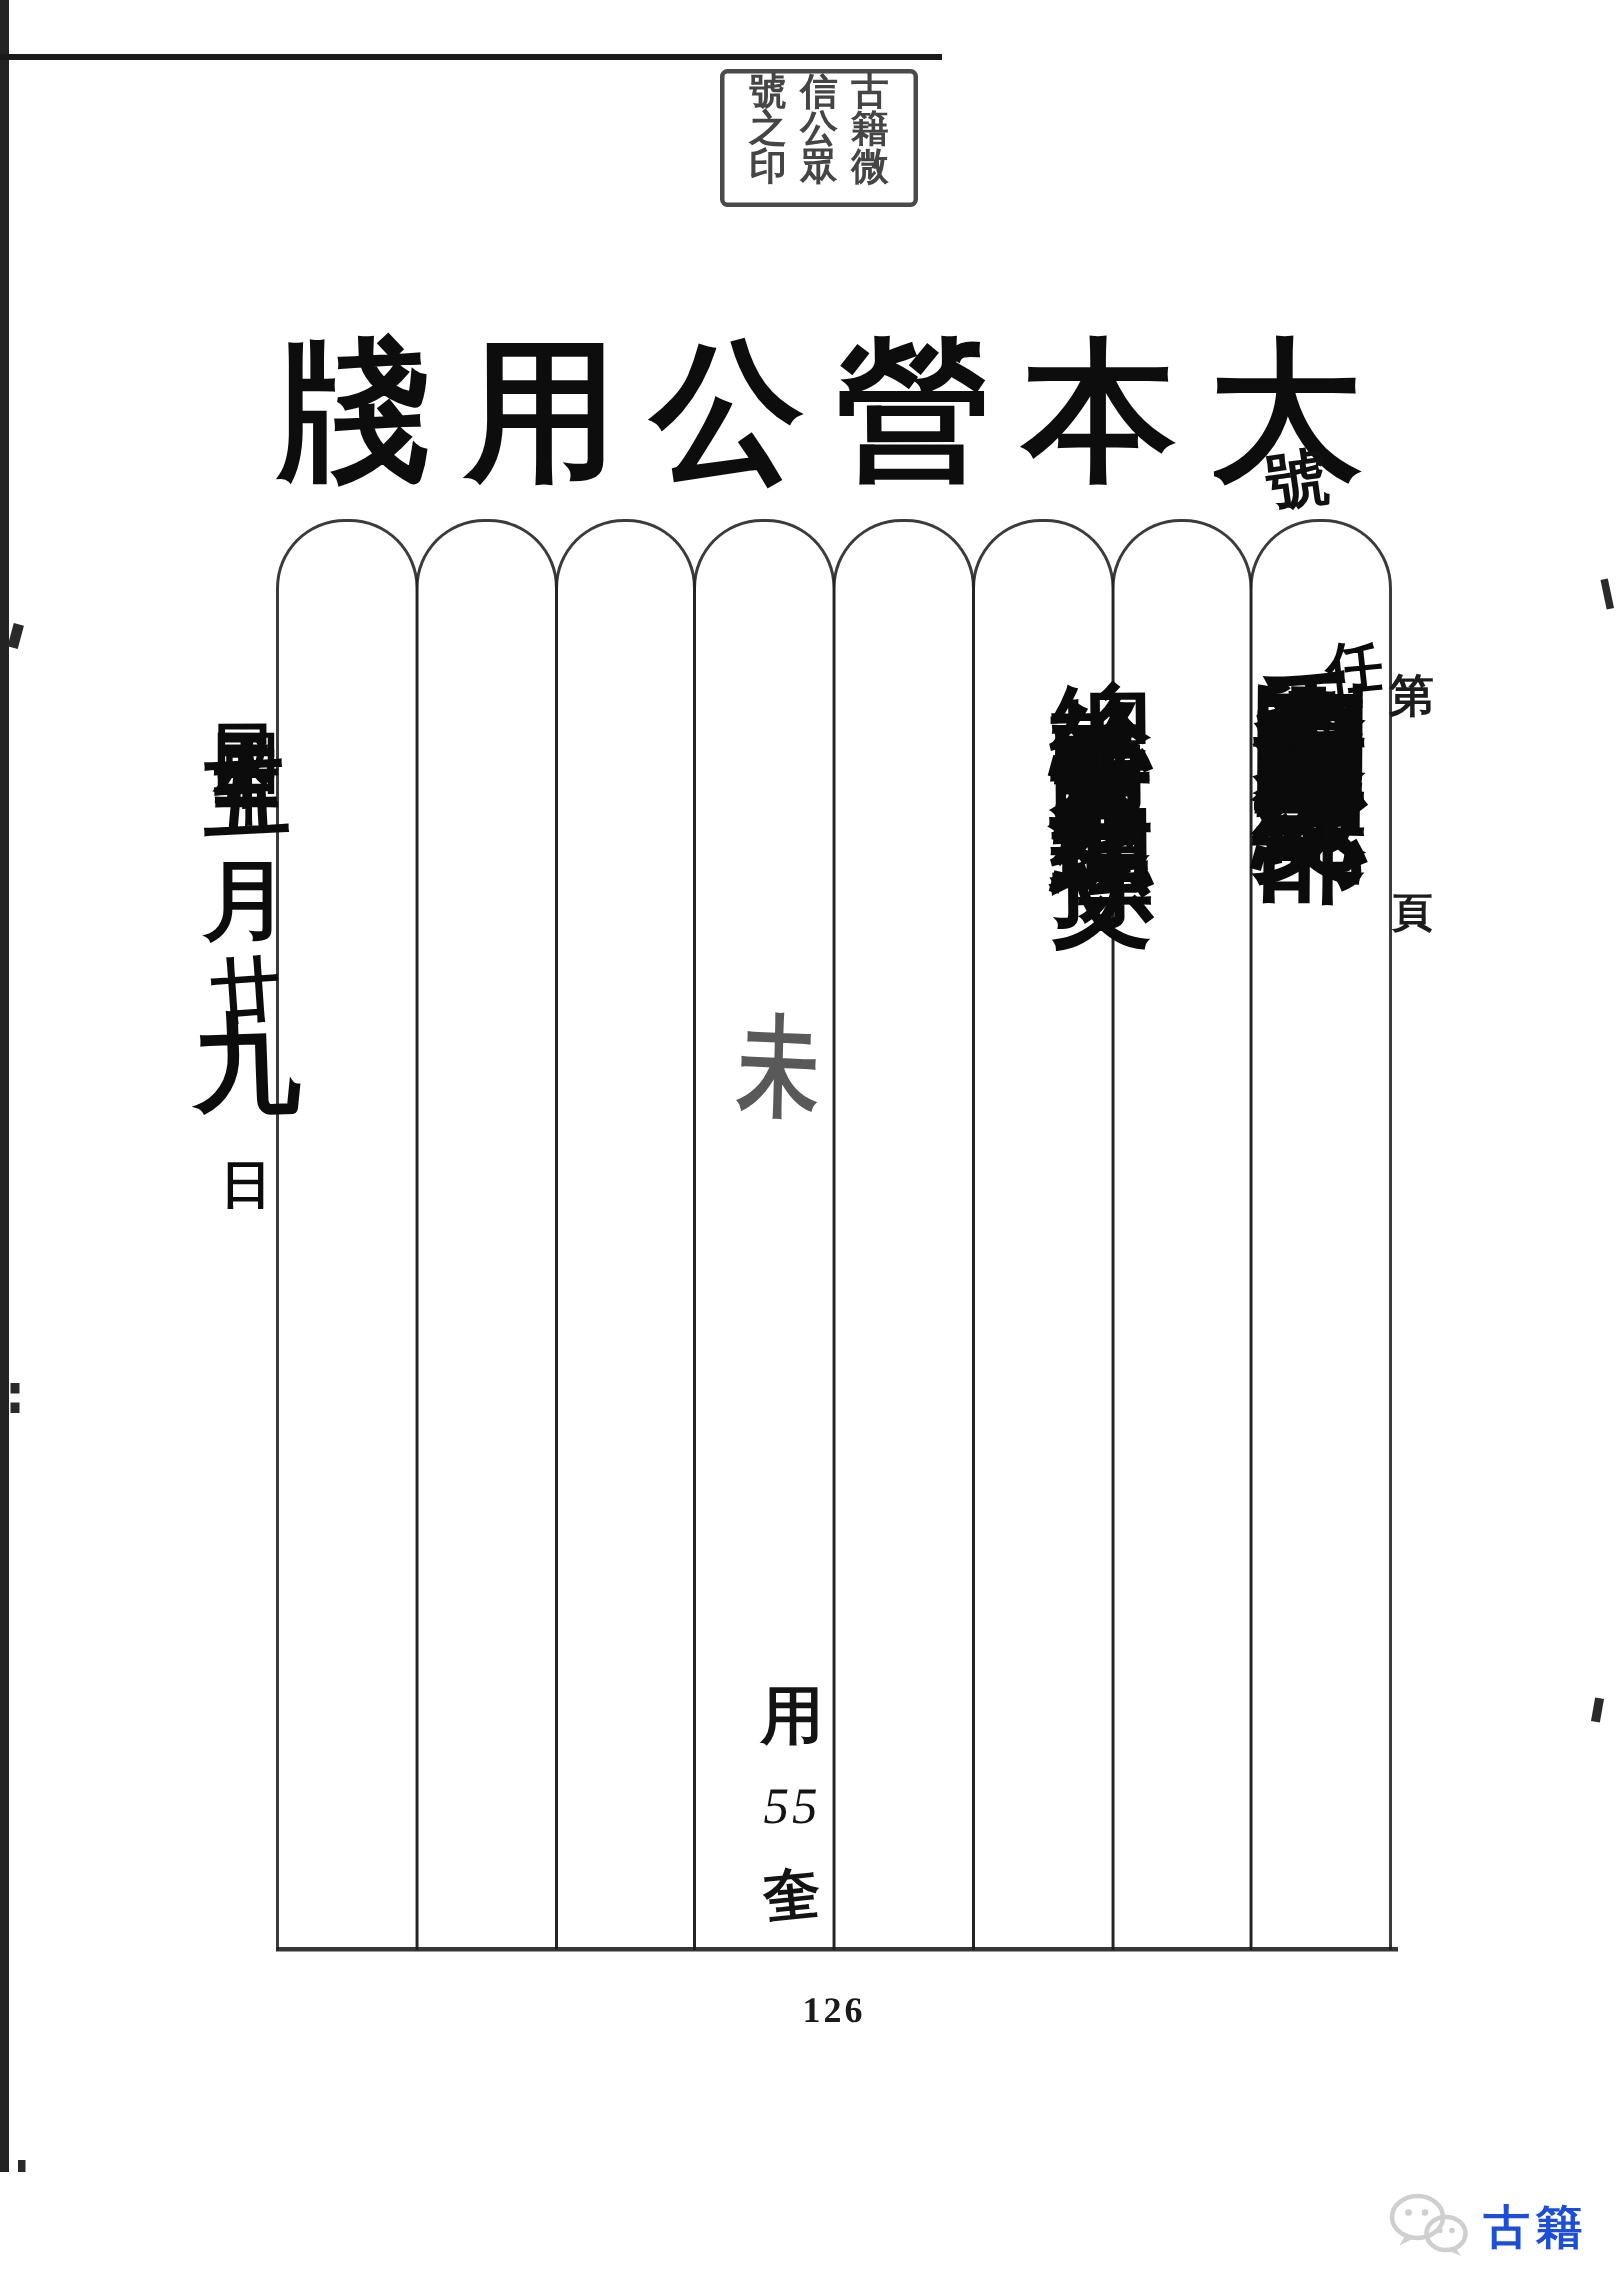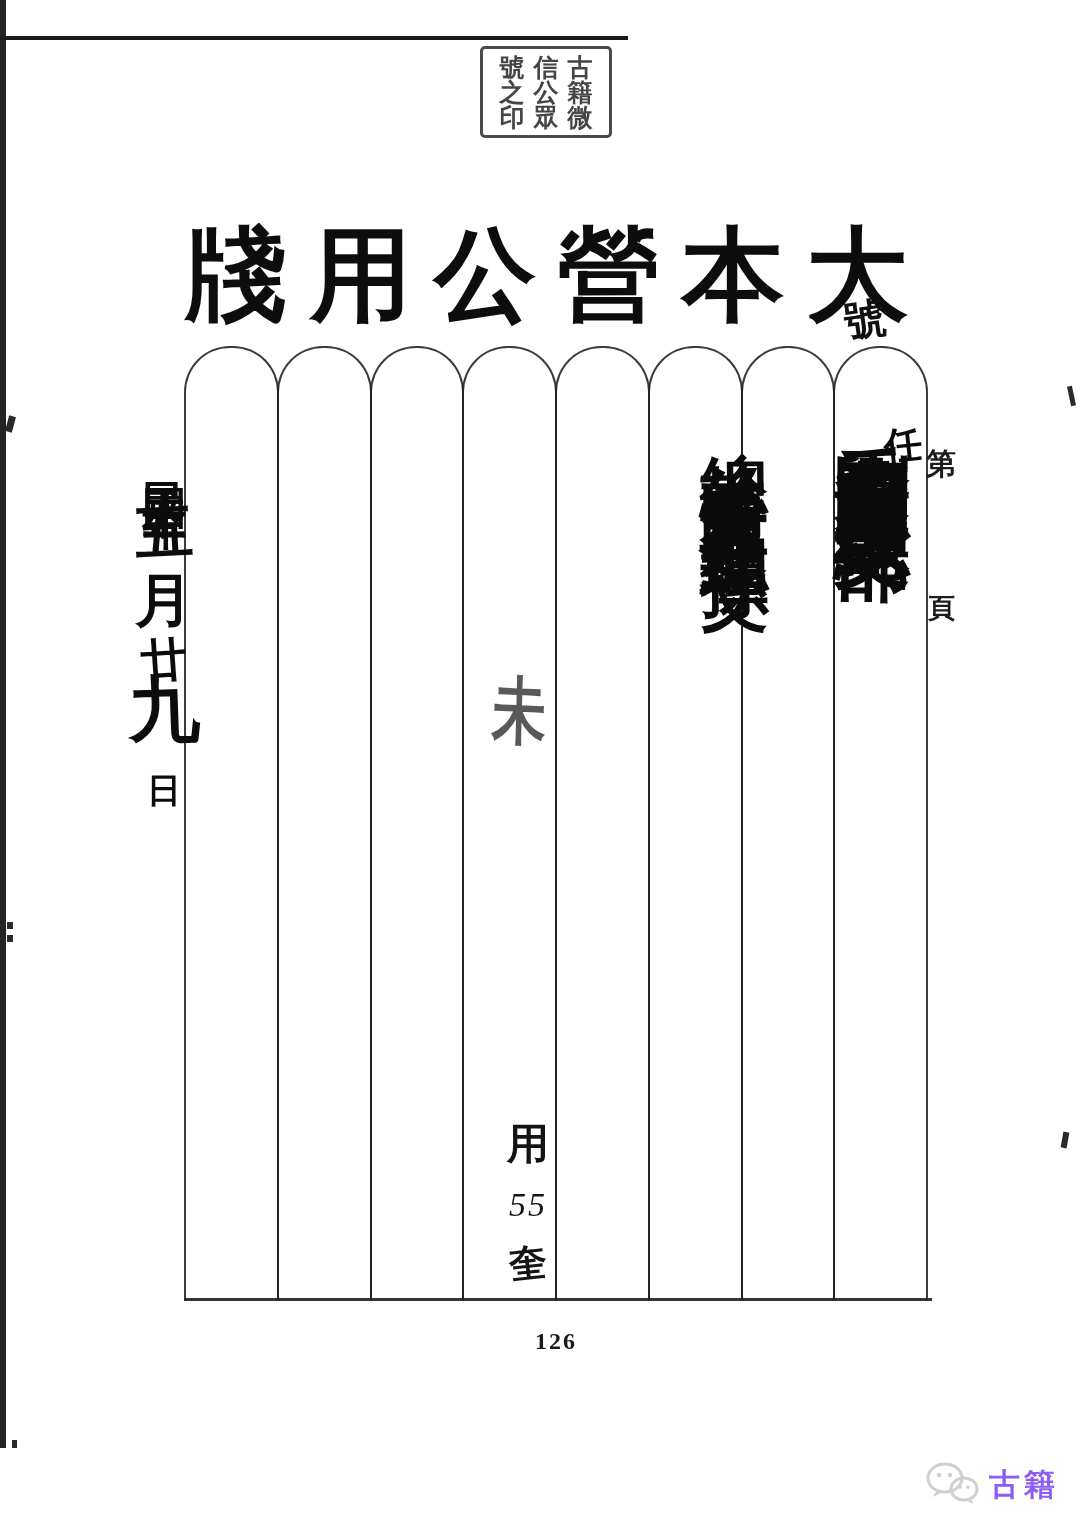--- a/index.html
+++ b/index.html
@@ -7,21 +7,21 @@
         font-family:"Liberation Serif","DejaVu Serif",serif;color:#141414;}
 
   
   .edge-left{position:absolute;left:0;top:0;width:6px;height:1448px;background:#232323;}
   .edge-topline{position:absolute;left:0;top:36px;width:628px;height:4px;background:#1a1a1a;}
   .speck{position:absolute;background:#2a2a2a;}
 
   
   .seal{position:absolute;left:480px;top:46px;width:126px;height:86px;
         border:3px solid #4a4a4a;border-radius:5px;display:flex;flex-direction:column;
-        justify-content:center;align-items:center;color:#454545;}
+        justify-content:flex-start;align-items:center;color:#454545;}
   .seal .row{font-size:25px;font-weight:700;letter-spacing:9px;line-height:1;
              margin-right:-9px;white-space:nowrap;}
 
   
   .title{position:absolute;left:186px;top:216px;width:722px;height:120px;
          display:flex;flex-direction:row-reverse;justify-content:space-between;align-items:center;
          font-size:102px;font-weight:900;color:#0d0d0d;line-height:1;}
   .title .char{display:block;}
   .title-no{position:absolute;left:844px;top:292px;font-size:42px;font-weight:800;
             transform:rotate(-8deg);color:#101010;}
@@ -65,21 +65,21 @@
   .date-day-top{font-size:46px;font-weight:900;margin-bottom:-10px;transform:rotate(-4deg);}
   .date-day-bot{font-size:72px;font-weight:900;transform:rotate(-2deg);}
   .date-day-unit{font-size:34px;font-weight:800;margin-top:28px;line-height:1;}
 
   
   .pagenum{position:absolute;left:496px;top:1328px;width:120px;text-align:center;
            font-size:24px;letter-spacing:2px;color:#1b1b1b;font-weight:600;}
 
   
   .wm{position:absolute;left:925px;top:1458px;width:150px;height:52px;display:flex;
-      align-items:center;gap:10px;color:#8b5cf6;}
+      align-items:center;gap:10px;color:#1d4ed8;}
   .wm-text{font-size:31px;font-weight:700;letter-spacing:4px;line-height:1;}
 </style>
 </head>
 <body>
 
 <div id="scan">
 
   <div class="edge-left"></div>
   <div class="edge-topline"></div>
   <div class="speck" style="left:7px;top:416px;width:7px;height:16px;transform:rotate(15deg);"></div>

